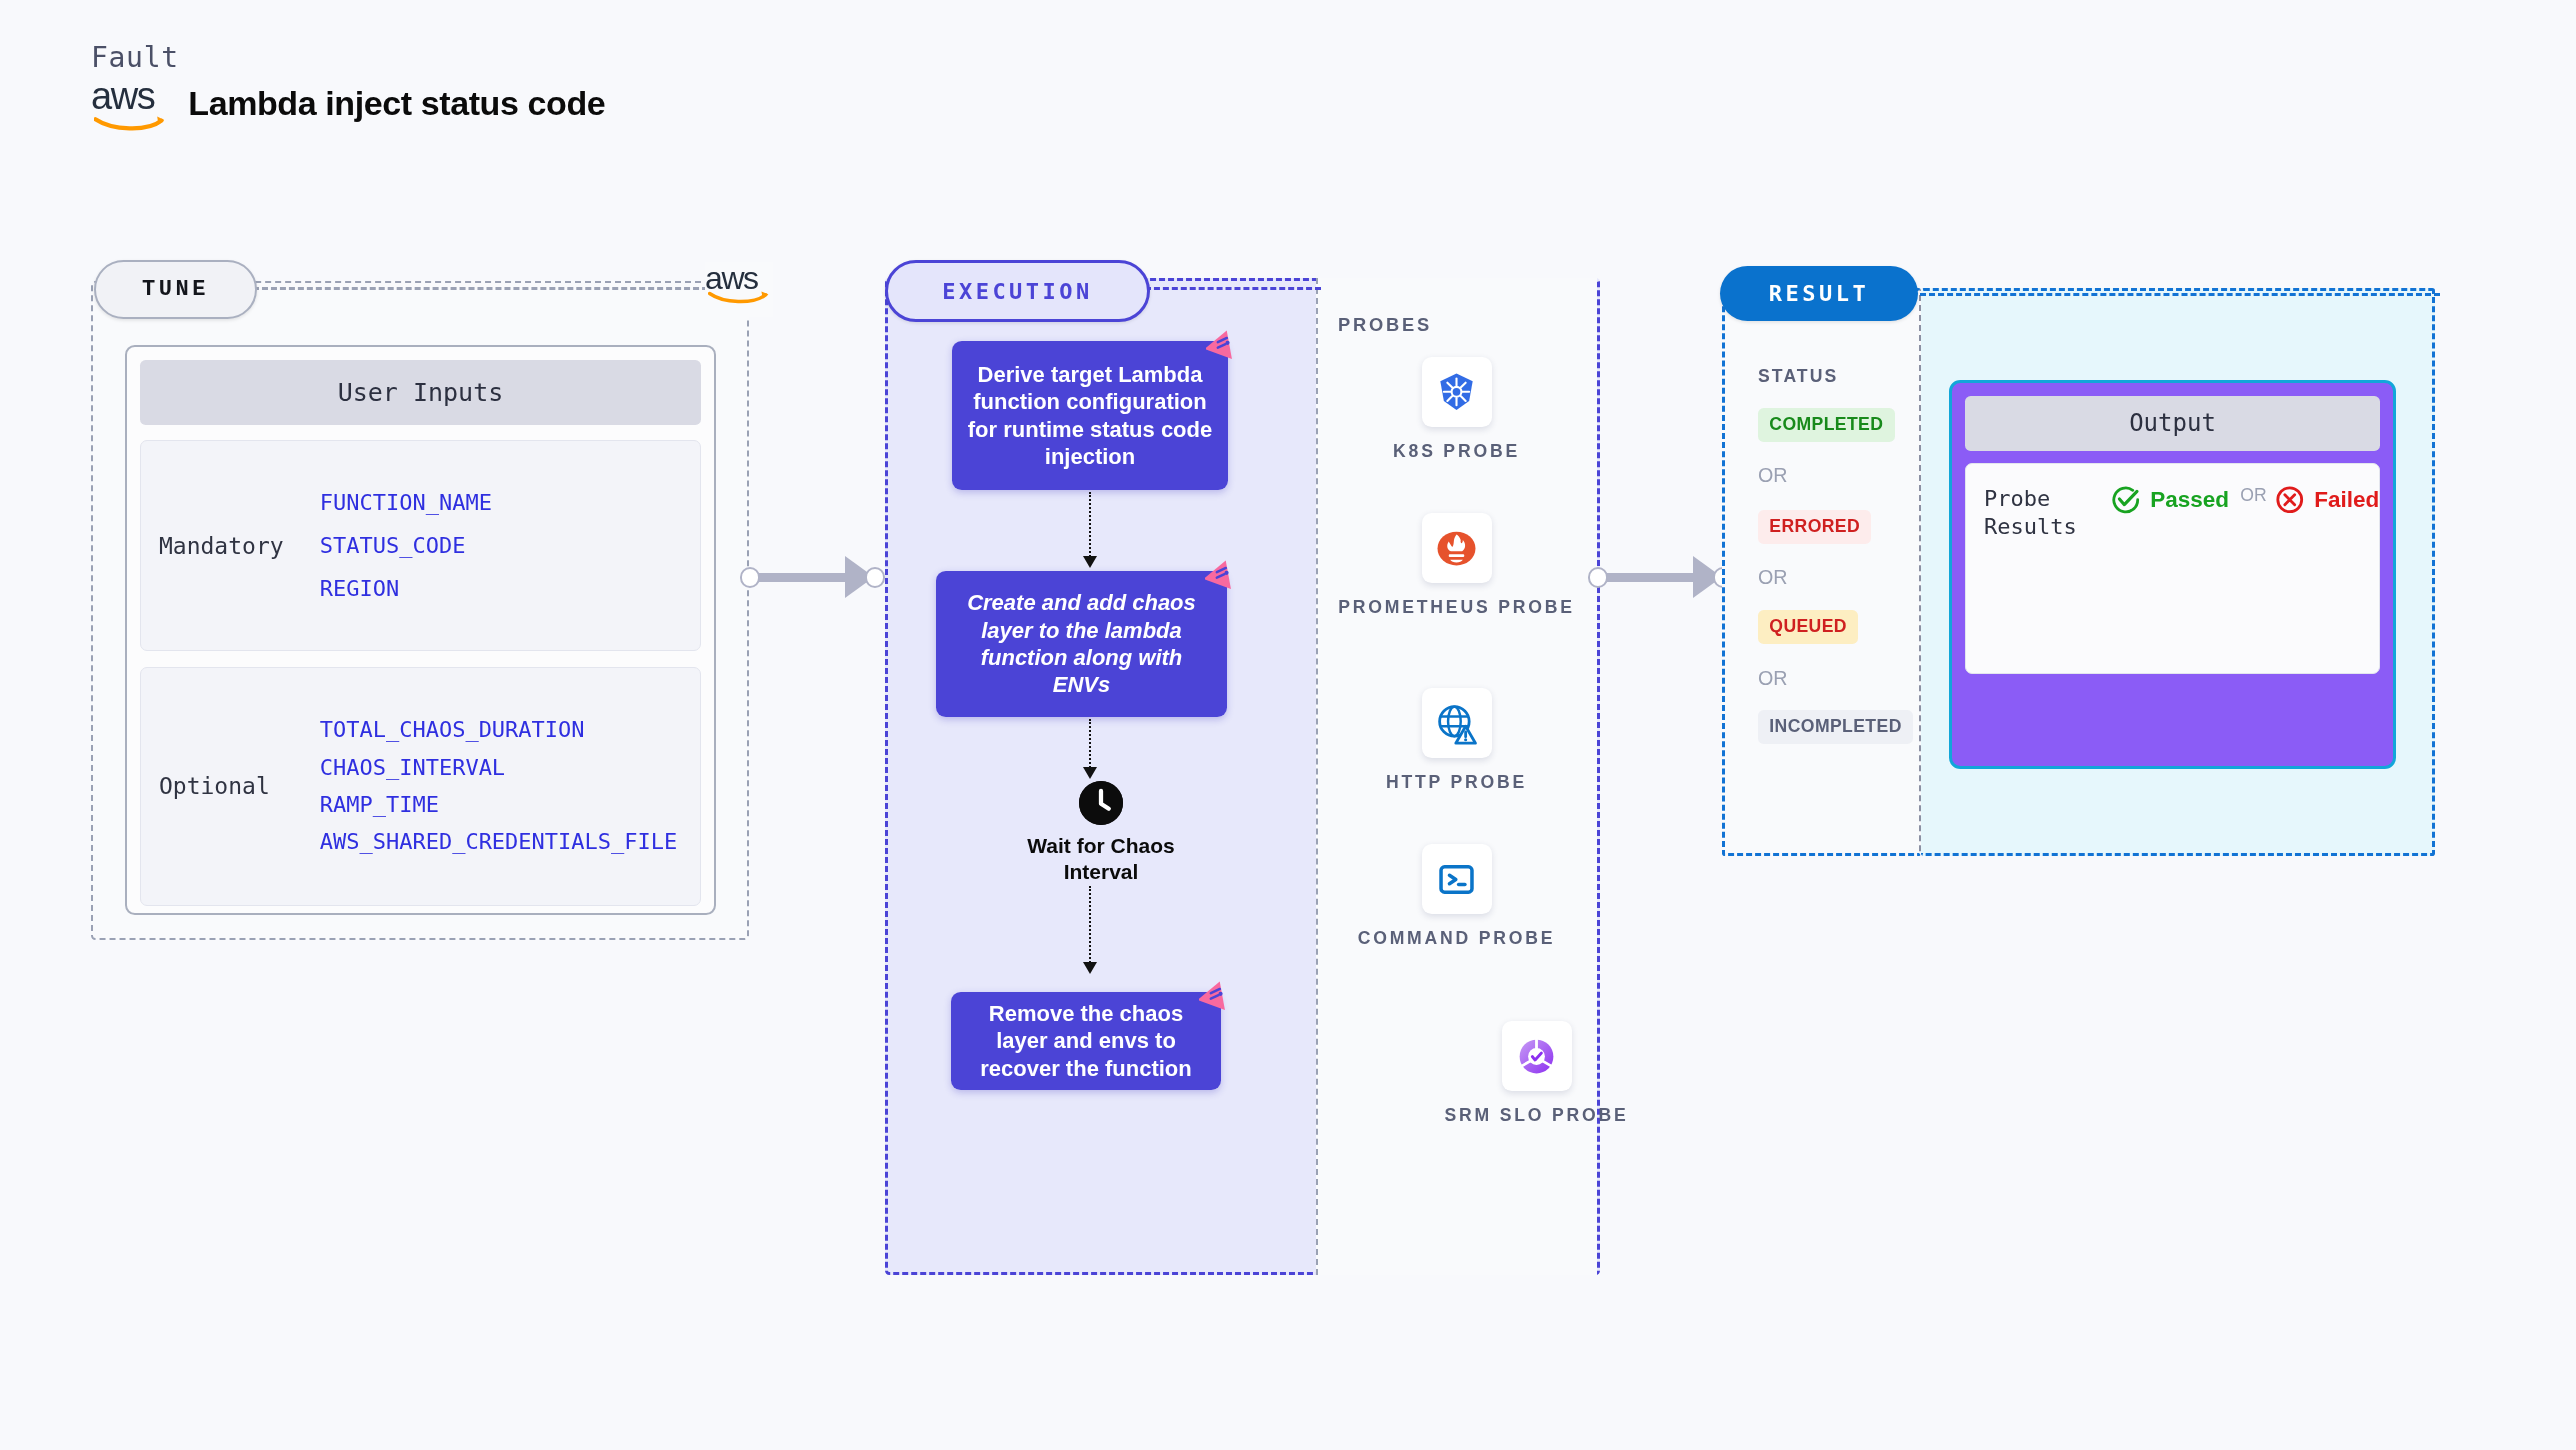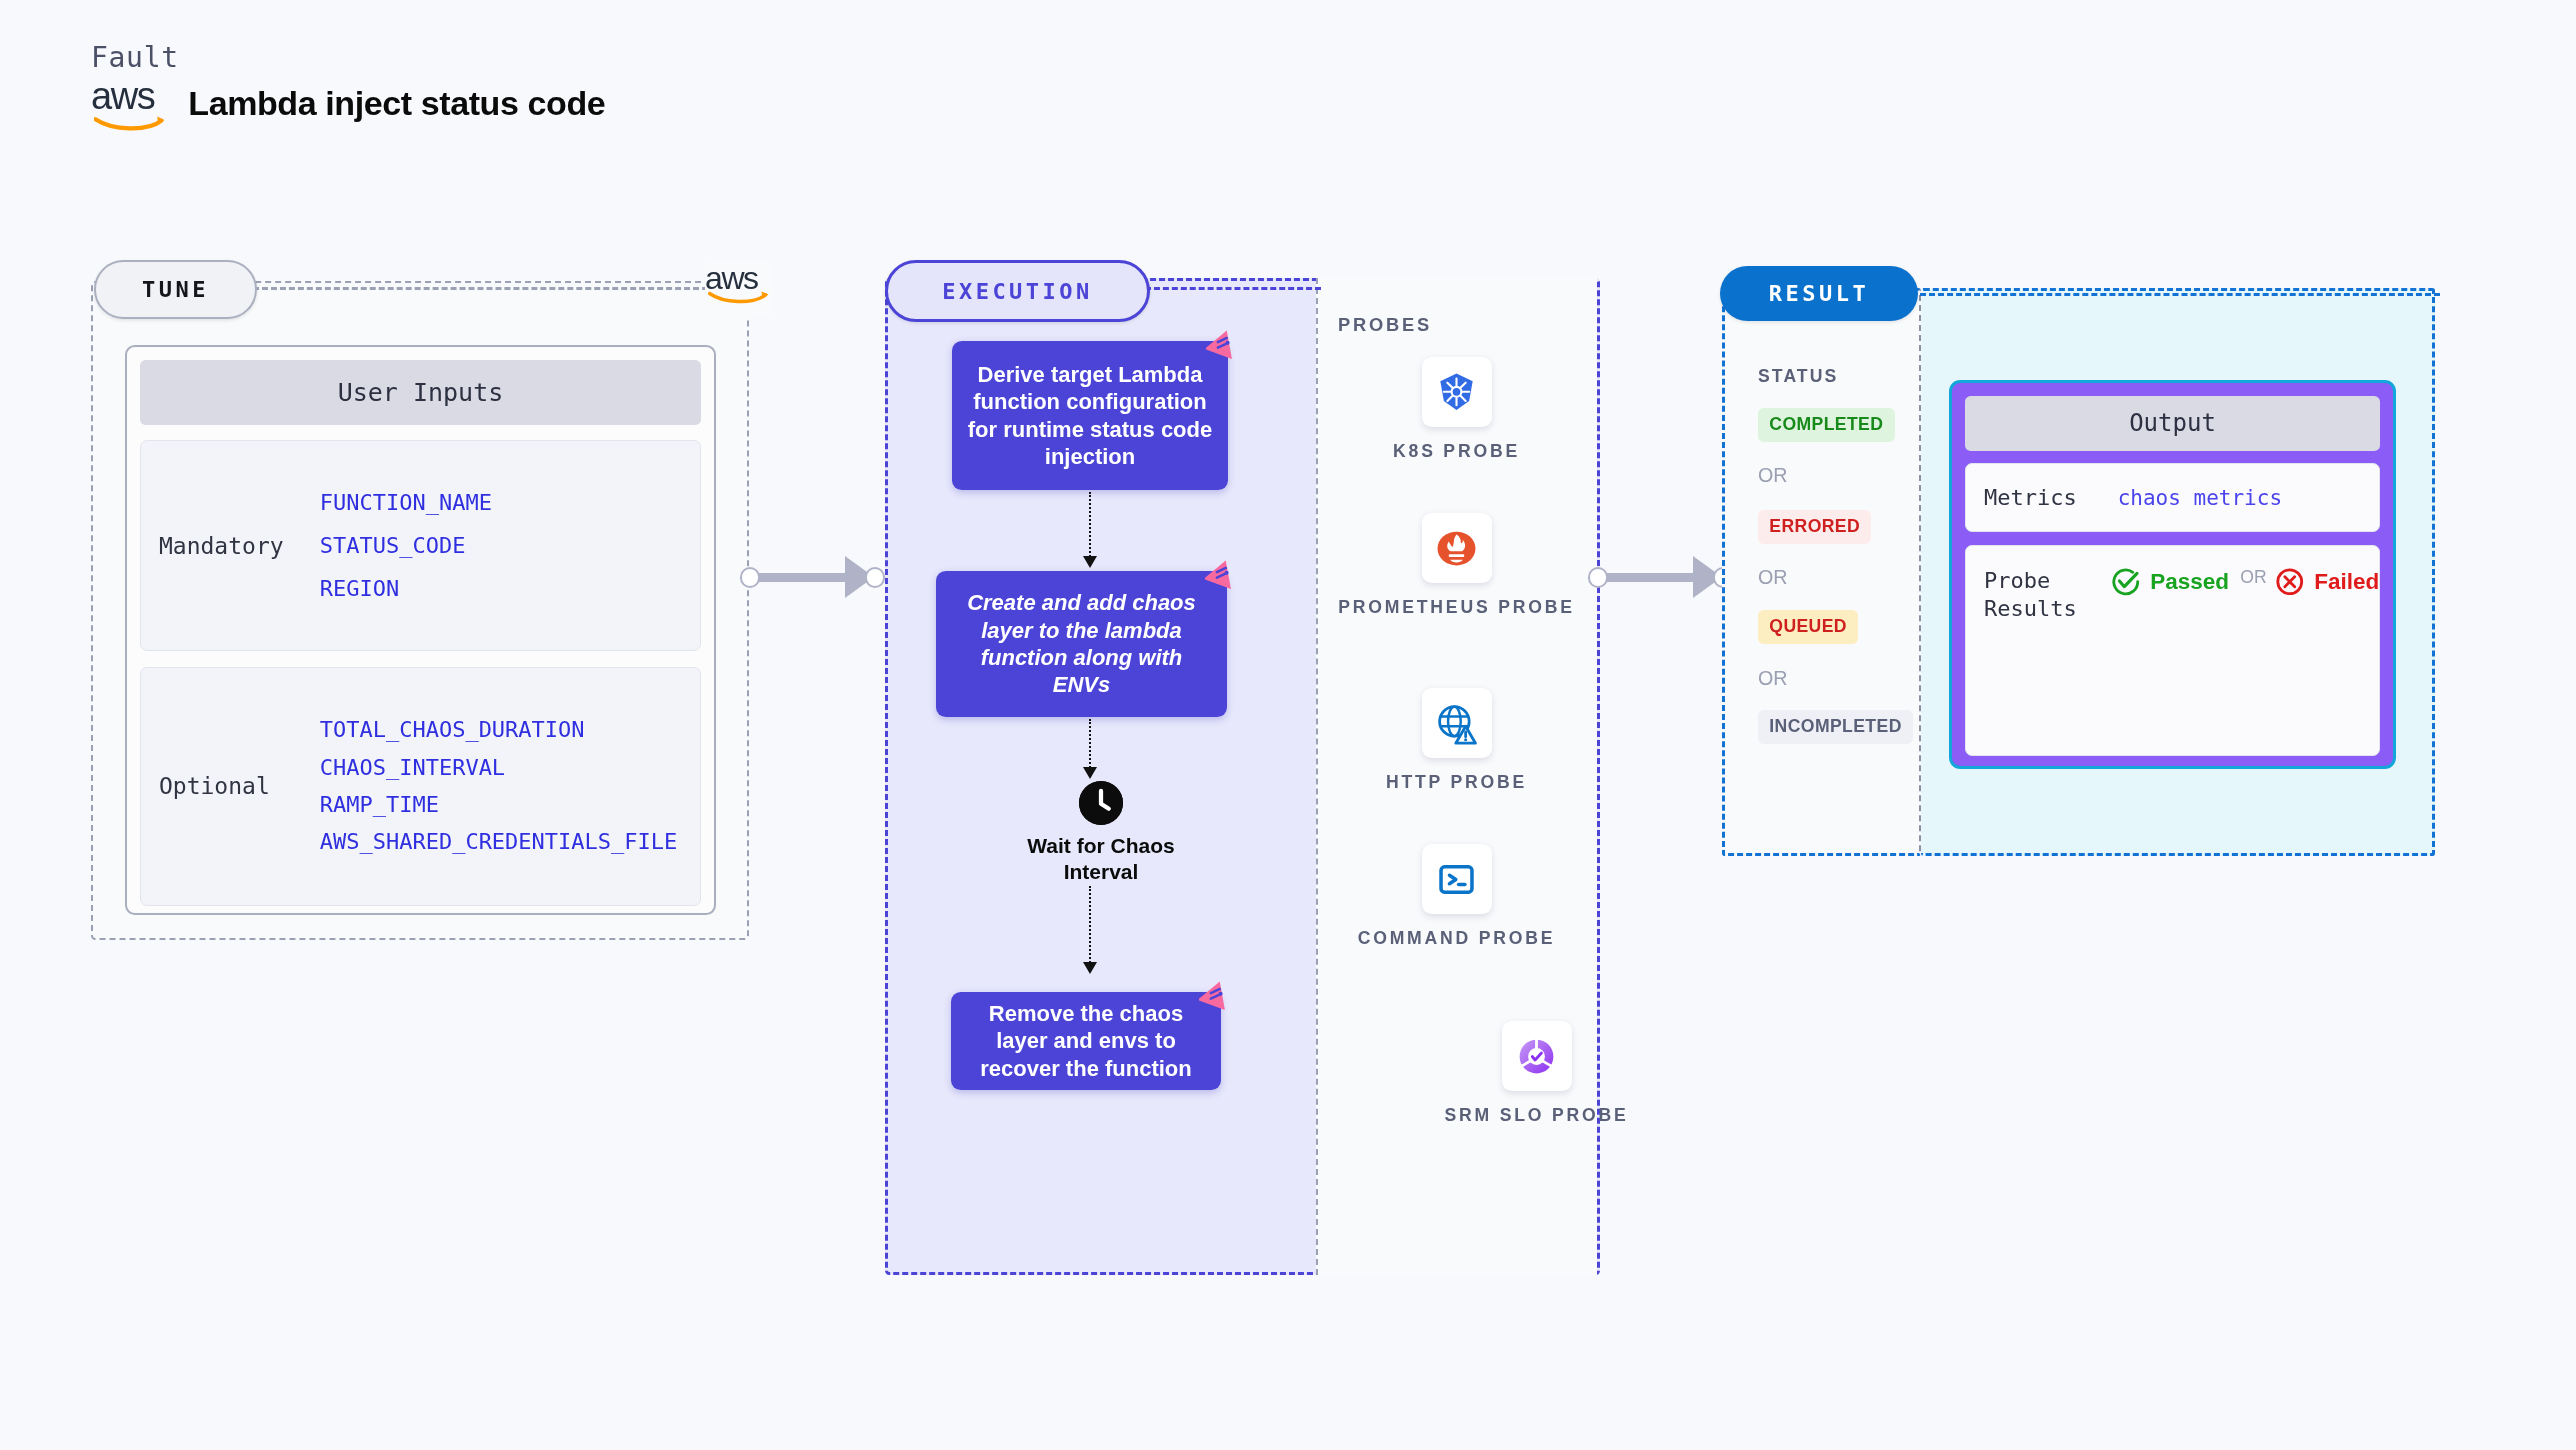--- a/index.html
+++ b/index.html
@@ -21,21 +21,21 @@
 
   
   .pill{position:absolute;display:flex;align-items:center;justify-content:center;
         border-radius:703px;font-family:"DejaVu Sans Mono",monospace;font-weight:bold;
         letter-spacing:3.5px;z-index:6;box-shadow:0 1.4px 3.5px rgba(0,0,0,.10);}
 
   
   #tune-panel{position:absolute;left:91px;top:281px;width:654px;height:655px;
               border:2.8px dashed #9aa1b4;border-radius:4.2px;background:#f9fafc;}
   #tune-pill{left:94px;top:260px;width:159px;height:55px;background:#f1f2f6;
-             border:2.8px solid #aab0c0;color:#14161c;font-size:22px;}
+             border:2.8px solid #aab0c0;color:#14161c;font-size:22px;font-family:Liberation Mono, monospace;}
   #tune-dash{position:absolute;left:253px;top:287px;width:464px;height:0;
              border-top:3.5px dashed #9aa1b4;z-index:2;}
   #tune-aws{position:absolute;left:705px;top:262px;width:68px;height:55px;background:#f9fafc;z-index:3;}
   #tune-aws .w{font-size:32px;color:#252f3e;letter-spacing:-1.4px;line-height:1;}
   #tune-aws .s{position:absolute;left:2.8px;top:28px;width:62px;height:14px;}
 
   #user-inputs-card{position:absolute;left:125px;top:345px;width:591px;height:570px;
       background:#fcfcfd;border:2.8px solid #a9afbe;border-radius:9.8px;box-sizing:border-box;padding:12.7px;}
   #user-inputs-header{height:65px;background:#d9dae4;border-radius:5.6px;display:flex;
       align-items:center;justify-content:center;font-family:"DejaVu Sans Mono",monospace;
@@ -320,24 +320,20 @@
 <div class="or-text" style="top:464px;">OR</div>
 <div class="status-badge" style="top:510px;background:#fdecec;color:#cf2020;">ERRORED</div>
 <div class="or-text" style="top:566px;">OR</div>
 <div class="status-badge" style="top:610px;background:#fdeec2;color:#cf2020;">QUEUED</div>
 <div class="or-text" style="top:667px;">OR</div>
 <div class="status-badge" style="top:710px;background:#eef0f5;color:#5a6078;">INCOMPLETED</div>
 
 <div id="output-card">
   <div id="output-header">Output</div>
 
-  <div class="out-block" id="metrics-block">
-    <div class="out-label">Metrics</div>
-    <div class="out-val">chaos metrics</div>
-  </div>
 
   <div class="out-block" id="probe-results-block">
     <div class="out-label">Probe Results</div>
     <div class="pr-rows">
       <div class="pr-row">
         <svg width="29.5" height="29.5" viewBox="0 0 42 42">
           <path d="M38 21 A17 17 0 1 1 31 7.5" stroke="#18a321" stroke-width="4" fill="none" stroke-linecap="round"></path>
           <path d="M12 20 L19 28 L37 9" stroke="#18a321" stroke-width="4.5" fill="none" stroke-linecap="round" stroke-linejoin="round"></path>
         </svg>
         <span style="color:#18a321;">Passed</span>

